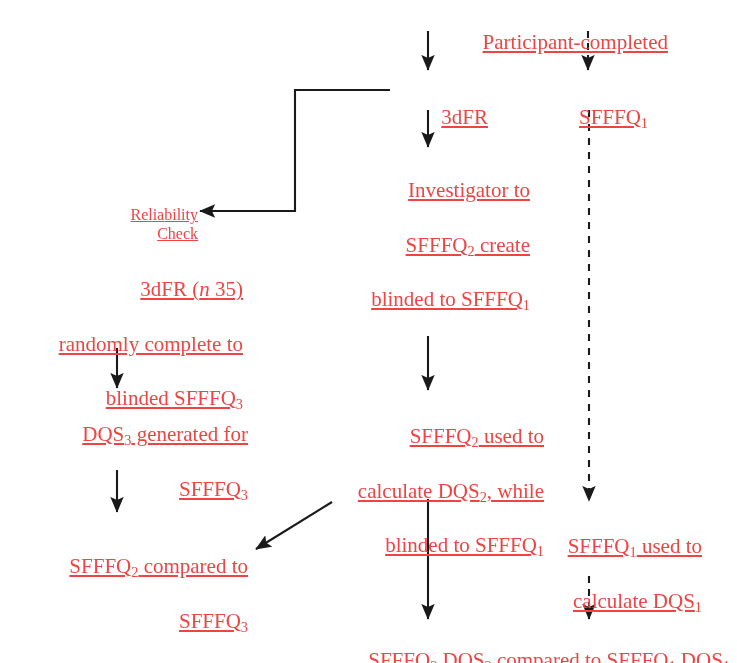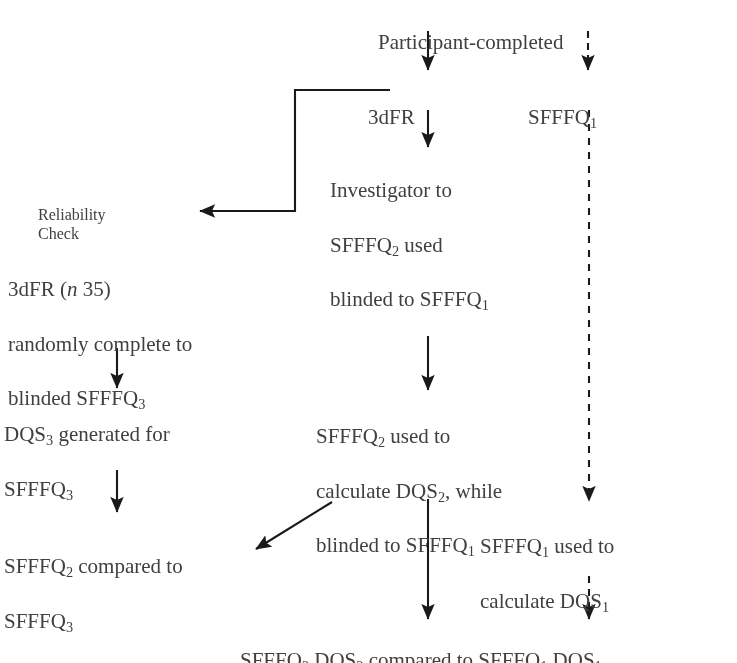--- a/index.html
+++ b/index.html
@@ -20,25 +20,26 @@
   #arrow-layer {
     position: absolute;
     left: 0;
     top: 0;
     width: 737px;
     height: 663px;
     pointer-events: none;
   }
   .node {
     position: absolute;
-    text-align: left;
+    text-align: right;
     line-height: 1.30;
     font-size: 21px;
-    color: #404040;
+    color: #ef4444;
     white-space: pre-line;
+    text-decoration: underline;
   }
   .node.small {
     font-size: 16px;
     line-height: 1.20;
   }
   .node sub {
     font-size: 0.68em;
     vertical-align: baseline;
     position: relative;
     top: 0.28em;
@@ -109,21 +110,21 @@
     <span>SFFFQ</span><sub>1</sub>
   </div>
 
   <div class="node small" id="n-reliability">
     <span>Reliability
 Check</span>
   </div>
 
   <div class="node" id="n-3dfr-used">
     <div>Investigator to</div>
-    <div><span>SFFFQ</span><sub>2</sub><span> used</span></div>
+    <div><span>SFFFQ</span><sub>2</sub><span> create</span></div>
     <div><span>blinded to SFFFQ</span><sub>1</sub></div>
   </div>
 
   <div class="node" id="n-3dfr-n35">
     <div><span>3dFR (</span><span class="it">n</span><span> 35)</span></div>
     <div>randomly complete to</div>
     <div><span>blinded SFFFQ</span><sub>3</sub></div>
   </div>
 
   <div class="node" id="n-dqs3">

